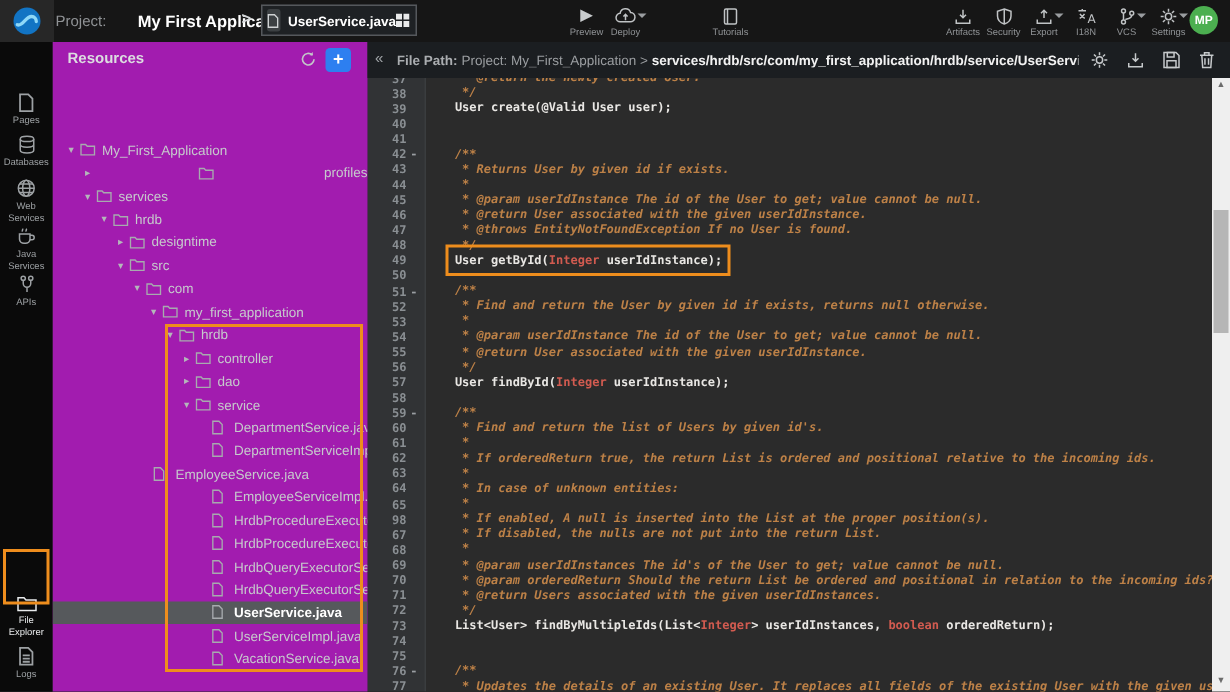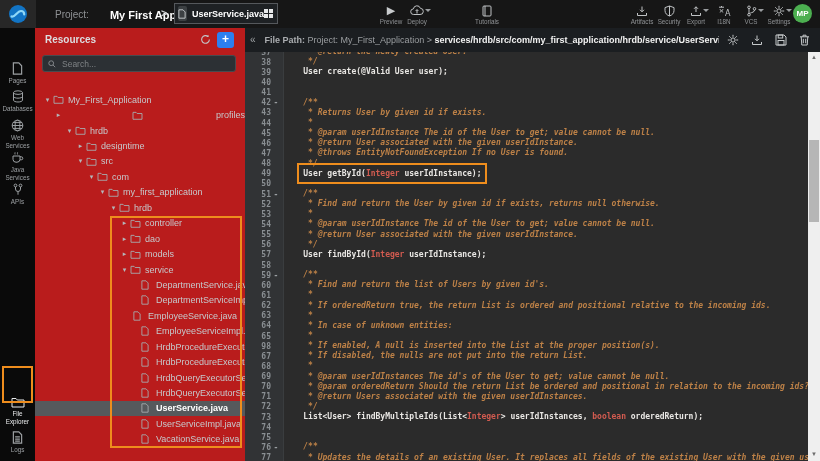--- a/index.html
+++ b/index.html
@@ -4,21 +4,21 @@
 <style>
   html,body{margin:0;padding:0;}
   body{width:820px;height:461px;position:relative;overflow:hidden;background:#2b2b2b;
        font-family:"Liberation Sans",sans-serif;-webkit-font-smoothing:antialiased;}
   svg{display:block;}
 
   
   .topbar{position:absolute;left:0;top:0;width:820px;height:28px;background:#161616;z-index:5;}
   .logo-block{position:absolute;left:0;top:0;width:36px;height:28px;background:#272727;
               display:flex;align-items:center;justify-content:center;}
-  .project-title{position:absolute;left:55px;top:0;height:29px;display:flex;align-items:center;gap:21px;white-space:nowrap;}
+  .project-title{position:absolute;left:37px;top:0;height:29px;display:flex;align-items:center;gap:21px;white-space:nowrap;}
   .project-label{color:#8f9295;font-size:10px;}
   .project-name{color:#fff;font-size:11px;font-weight:bold;}
   .crumb-chevron{position:absolute;left:161px;top:7px;color:#d4d7d9;font-size:11px;font-weight:bold;}
   .file-tab{position:absolute;left:174px;top:3px;width:104px;height:21px;background:#1e2124;
             border:1px solid #55585c;display:flex;align-items:center;box-sizing:border-box;}
   .tab-file-icon{width:14px;height:15px;background:#3c4043;margin:0 5px 0 3px;border-radius:2px;
                  display:flex;align-items:center;justify-content:center;color:#cfd2d4;}
   .tab-label{color:#fff;font-size:9px;font-weight:bold;flex:1;}
   .tab-grid-icon{margin-right:4px;color:#e8e9ea;}
   .tb-action{position:absolute;top:4px;width:30px;display:flex;flex-direction:column;align-items:center;color:#c0c3c5;}
@@ -30,21 +30,21 @@
   .avatar{position:absolute;left:793px;top:4px;width:19px;height:19px;border-radius:50%;background:#4caf50;
           color:#fff;font-size:8px;font-weight:bold;display:flex;align-items:center;justify-content:center;}
 
   
   .sidebar{position:absolute;left:0;top:28px;width:35px;height:433px;background:#0a0a0a;z-index:4;}
   .sb-item{position:absolute;left:0;width:35px;display:flex;flex-direction:column;align-items:center;color:#9da1a4;}
   .sb-item .lbl{font-size:6.3px;text-align:center;line-height:1.2;margin-top:2px;}
   .sb-item.active{color:#e8eaeb;}
 
   
-  .resources{position:absolute;left:35px;top:28px;width:210px;height:433px;background:#b91c1c;z-index:3;overflow:hidden;}
+  .resources{position:absolute;left:35px;top:28px;width:210px;height:433px;background:#a21caf;z-index:3;overflow:hidden;}
   .res-title{position:absolute;left:10px;top:6px;font-size:10px;font-weight:bold;color:#dcdde0;}
   .res-refresh{position:absolute;right:34px;top:6px;color:#c3c6c9;}
   .res-add{position:absolute;right:11px;top:4px;width:17px;height:16px;background:#2d7ff0;color:#fff;
            border-radius:3px;font-size:12px;line-height:15px;text-align:center;font-weight:bold;}
   .search-box{position:absolute;top:27px;left:7px;width:194px;height:17px;background:#2c3034;border:1px solid #474b4f;
               border-radius:3px;display:flex;align-items:center;box-sizing:border-box;}
   .search-box .sic{margin:0 4px 0 5px;color:#85898c;}
   .search-box input{flex:1;background:transparent;border:none;outline:none;color:#aeb1b4;font-size:8.5px;
                     font-family:"Liberation Sans",sans-serif;}
   .search-box input::placeholder{color:#7e8285;}
@@ -278,48 +278,48 @@
 
 <div class="resources">
   <span class="res-title">Resources</span>
   <span class="res-refresh">
     <svg width="11" height="11" viewBox="0 0 12 12">
         <path d="M10.2 6A4.2 4.2 0 1 1 8.9 2.9" fill="none" stroke="currentColor" stroke-width="1.2"></path>
         <path d="M9.2 0.8l.2 2.5-2.5-.3z" fill="currentColor"></path>
       </svg>
   </span>
   <span class="res-add">+</span>
-  <div class="search-box">
-    <span class="sic">
-      <svg width="8" height="8" viewBox="0 0 10 10">
-          <circle cx="4" cy="4" r="3" fill="none" stroke="currentColor" stroke-width="1.2"></circle>
-          <path d="M6.3 6.3 9 9" stroke="currentColor" stroke-width="1.2"></path>
-        </svg>
-    </span>
-    <input placeholder="Search..." style="">
-  </div>
   <div class="tree">
       <div class="tree-row" style="padding-left: 7px;">
         <span class="tree-arrow">▾</span>
         <span class="tree-ico">
           <svg width="11" height="9" viewBox="0 0 12 10">
             <path d="M1 1.5h3.4l1.2 1.3H11v6.4H1z" fill="none" stroke="currentColor"></path>
           </svg>
         </span>
         <span class="tree-label">My_First_Application</span>
       </div>
       <div class="tree-row" style="padding-left: 18px; justify-content: space-between;">
         <span class="tree-arrow">▸</span>
         <span class="tree-ico">
           <svg width="11" height="9" viewBox="0 0 12 10">
             <path d="M1 1.5h3.4l1.2 1.3H11v6.4H1z" fill="none" stroke="currentColor"></path>
           </svg>
         </span>
         <span class="tree-label">profiles</span>
       </div>
+      <div class="tree-row" style="padding-left: 18px;">
+        <span class="tree-arrow">▾</span>
+        <span class="tree-ico">
+          <svg width="11" height="9" viewBox="0 0 12 10">
+            <path d="M1 1.5h3.4l1.2 1.3H11v6.4H1z" fill="none" stroke="currentColor"></path>
+          </svg>
+        </span>
+        <span class="tree-label">services</span>
+      </div>
       <div class="tree-row" style="padding-left: 29px;">
         <span class="tree-arrow">▾</span>
         <span class="tree-ico">
           <svg width="11" height="9" viewBox="0 0 12 10">
             <path d="M1 1.5h3.4l1.2 1.3H11v6.4H1z" fill="none" stroke="currentColor"></path>
           </svg>
         </span>
         <span class="tree-label">hrdb</span>
       </div>
       <div class="tree-row" style="padding-left: 40px;">
@@ -379,29 +379,20 @@
       <div class="tree-row" style="padding-left: 84px;">
         <span class="tree-arrow">▸</span>
         <span class="tree-ico">
           <svg width="11" height="9" viewBox="0 0 12 10">
             <path d="M1 1.5h3.4l1.2 1.3H11v6.4H1z" fill="none" stroke="currentColor"></path>
           </svg>
         </span>
         <span class="tree-label">dao</span>
       </div>
       <div class="tree-row" style="padding-left: 84px;">
-        <span class="tree-arrow">▸</span>
-        <span class="tree-ico">
-          <svg width="11" height="9" viewBox="0 0 12 10">
-            <path d="M1 1.5h3.4l1.2 1.3H11v6.4H1z" fill="none" stroke="currentColor"></path>
-          </svg>
-        </span>
-        <span class="tree-label">models</span>
-      </div>
-      <div class="tree-row" style="padding-left: 84px;">
         <span class="tree-arrow">▾</span>
         <span class="tree-ico">
           <svg width="11" height="9" viewBox="0 0 12 10">
             <path d="M1 1.5h3.4l1.2 1.3H11v6.4H1z" fill="none" stroke="currentColor"></path>
           </svg>
         </span>
         <span class="tree-label">service</span>
       </div>
       <div class="tree-row" style="padding-left: 95px;">
         <span class="tree-arrow"></span>
@@ -414,21 +405,21 @@
       </div>
       <div class="tree-row" style="padding-left: 95px;">
         <span class="tree-arrow"></span>
         <span class="tree-ico">
           <svg width="8" height="10" viewBox="0 0 9 11">
             <path d="M1 .8h4.6L8 3.2v7H1z" fill="none" stroke="currentColor"></path>
           </svg>
         </span>
         <span class="tree-label">DepartmentServiceImpl.java</span>
       </div>
-      <div class="tree-row" style="padding-left: 87px;">
+      <div class="tree-row" style="padding-left: 56px;">
         <span class="tree-arrow"></span>
         <span class="tree-ico">
           <svg width="8" height="10" viewBox="0 0 9 11">
             <path d="M1 .8h4.6L8 3.2v7H1z" fill="none" stroke="currentColor"></path>
           </svg>
         </span>
         <span class="tree-label">EmployeeService.java</span>
       </div>
       <div class="tree-row" style="padding-left: 95px;">
         <span class="tree-arrow"></span>

